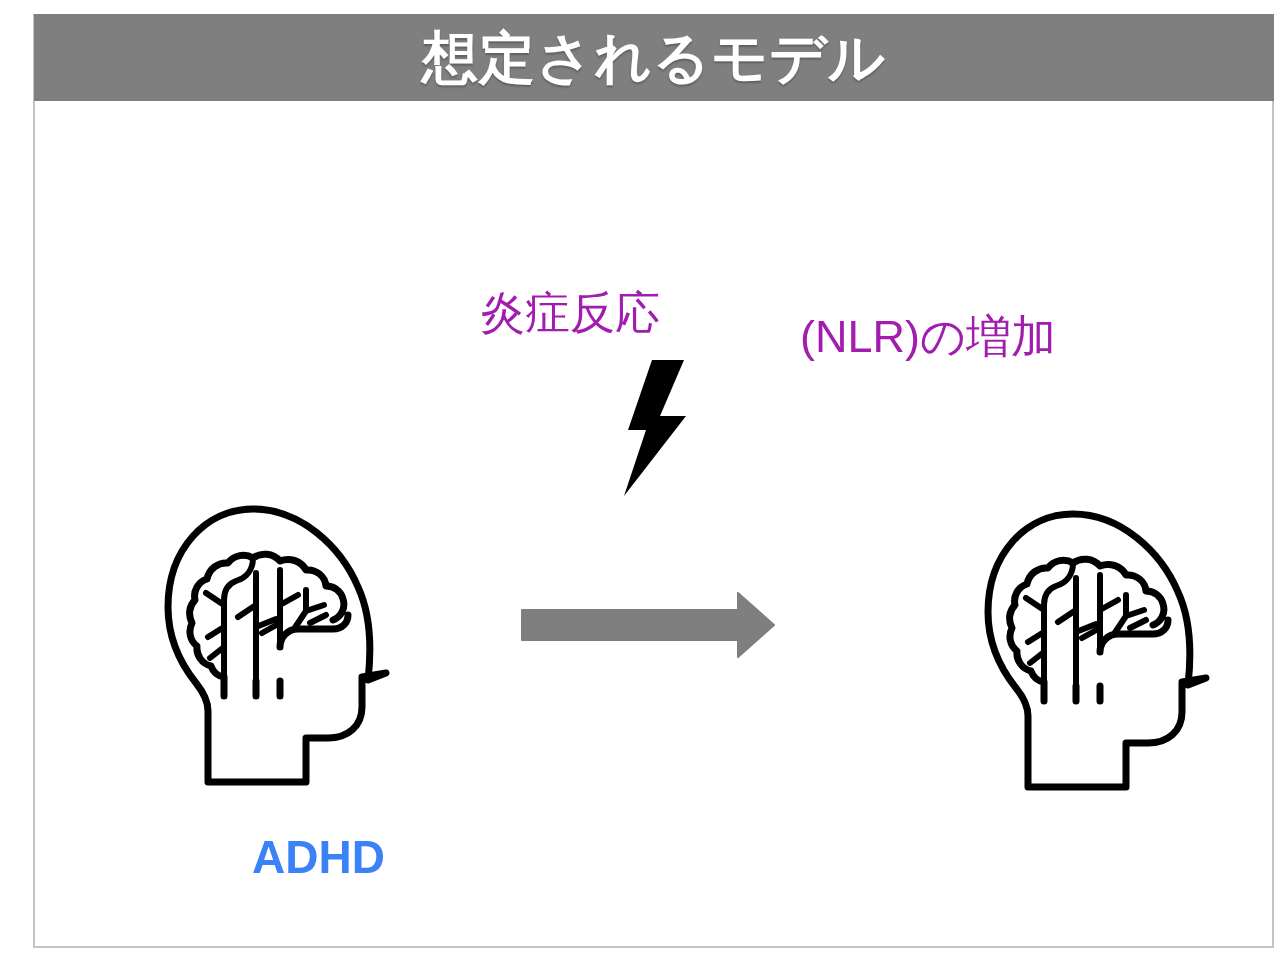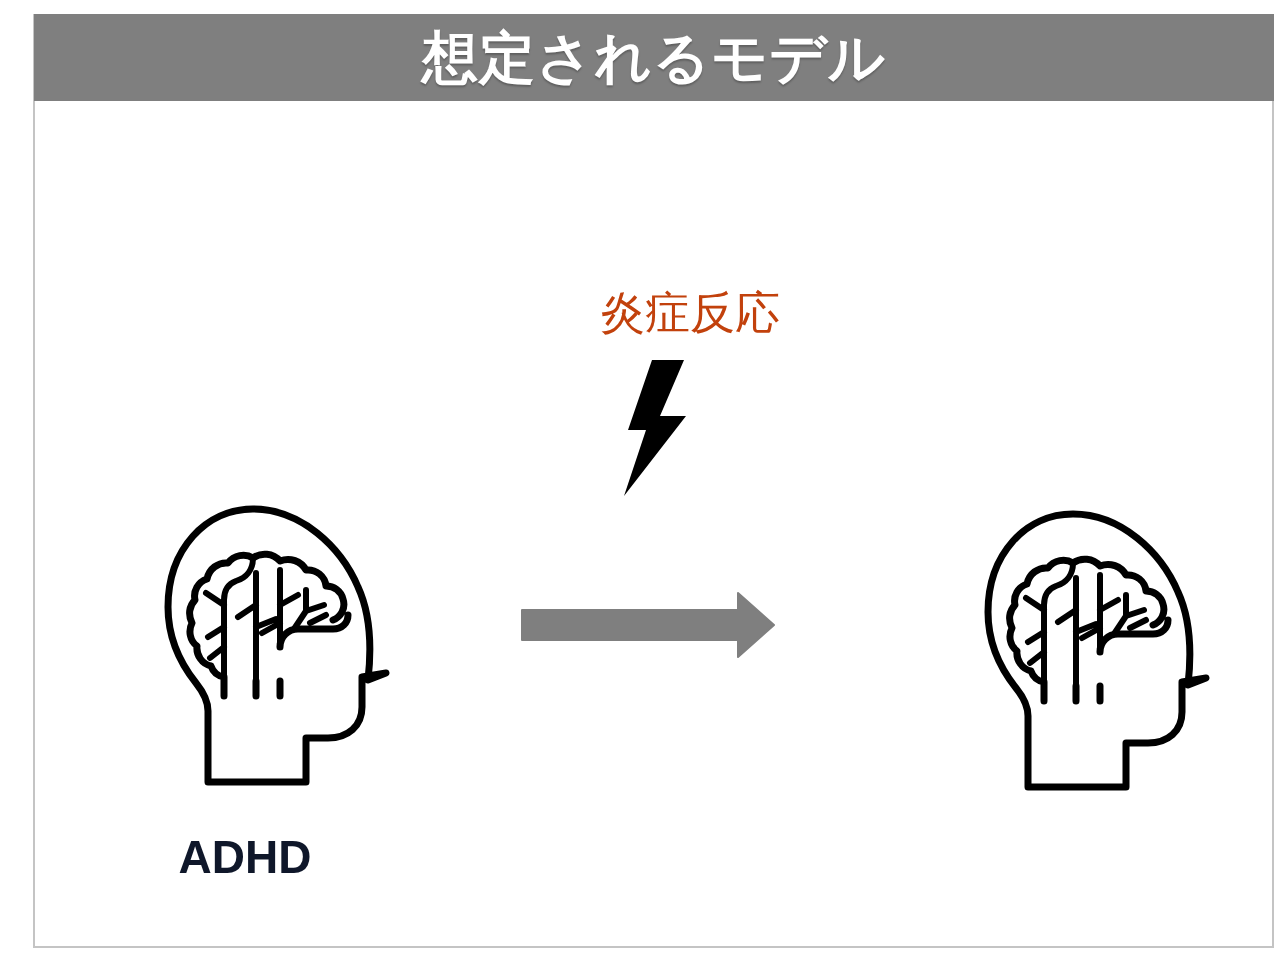--- a/index.html
+++ b/index.html
@@ -55,45 +55,45 @@
     font-weight: bold;
     letter-spacing: 1px;
     line-height: 1;
     text-shadow: 0 2px 2px rgba(0,0,0,0.25);
     white-space: nowrap;
   }
 
   
   .annot {
     position: absolute;
-    color: #c2410c;
+    color: #a21caf;
     font-size: 45px;
     line-height: 1.13;
-    text-align: right;
+    text-align: left;
     white-space: nowrap;
   }
   #label-inflammation {
     left: 480px;
     top: 288px;
     width: 300px;
   }
   #label-nlr {
     left: 800px;
     top: 312px;
     width: 480px;
   }
   #label-nlr .annot-line { display: block; }
 
   
   .caption {
     position: absolute;
-    color: #0f172a;
+    color: #3b82f6;
     font-size: 46px;
     font-weight: bold;
-    text-align: center;
+    text-align: right;
     white-space: nowrap;
   }
   #caption-left {
     left: 105px;
     top: 830px;
     width: 280px;
   }
   #caption-right {
     left: 745px;
     top: 830px;
@@ -136,20 +136,21 @@
 
   <div class="annot" id="label-inflammation">炎症反応</div>
 
   <div id="bolt-icon">
     <svg viewBox="0 0 95 140" width="95" height="140" aria-hidden="true">
       <path d="M44 2 L20 72 L38 72 L16 138 L78 58 L52 58 L76 2 Z" fill="#000000"></path>
     </svg>
   </div>
 
   <div class="annot" id="label-nlr">
+    <span class="annot-line">(NLR)の増加</span>
   </div>
 
   <div class="head-icon" id="head-icon-left">
     <svg viewBox="0 0 255 300" width="255" height="300" aria-hidden="true">
       <g fill="none" stroke="#000000" stroke-width="7" stroke-linecap="round" stroke-linejoin="round">
 
         <path d="M210 185
                  C214 150 212 118 200 92
                  C183 52 143 14 95 14
                  C48 14 10 54 10 112

